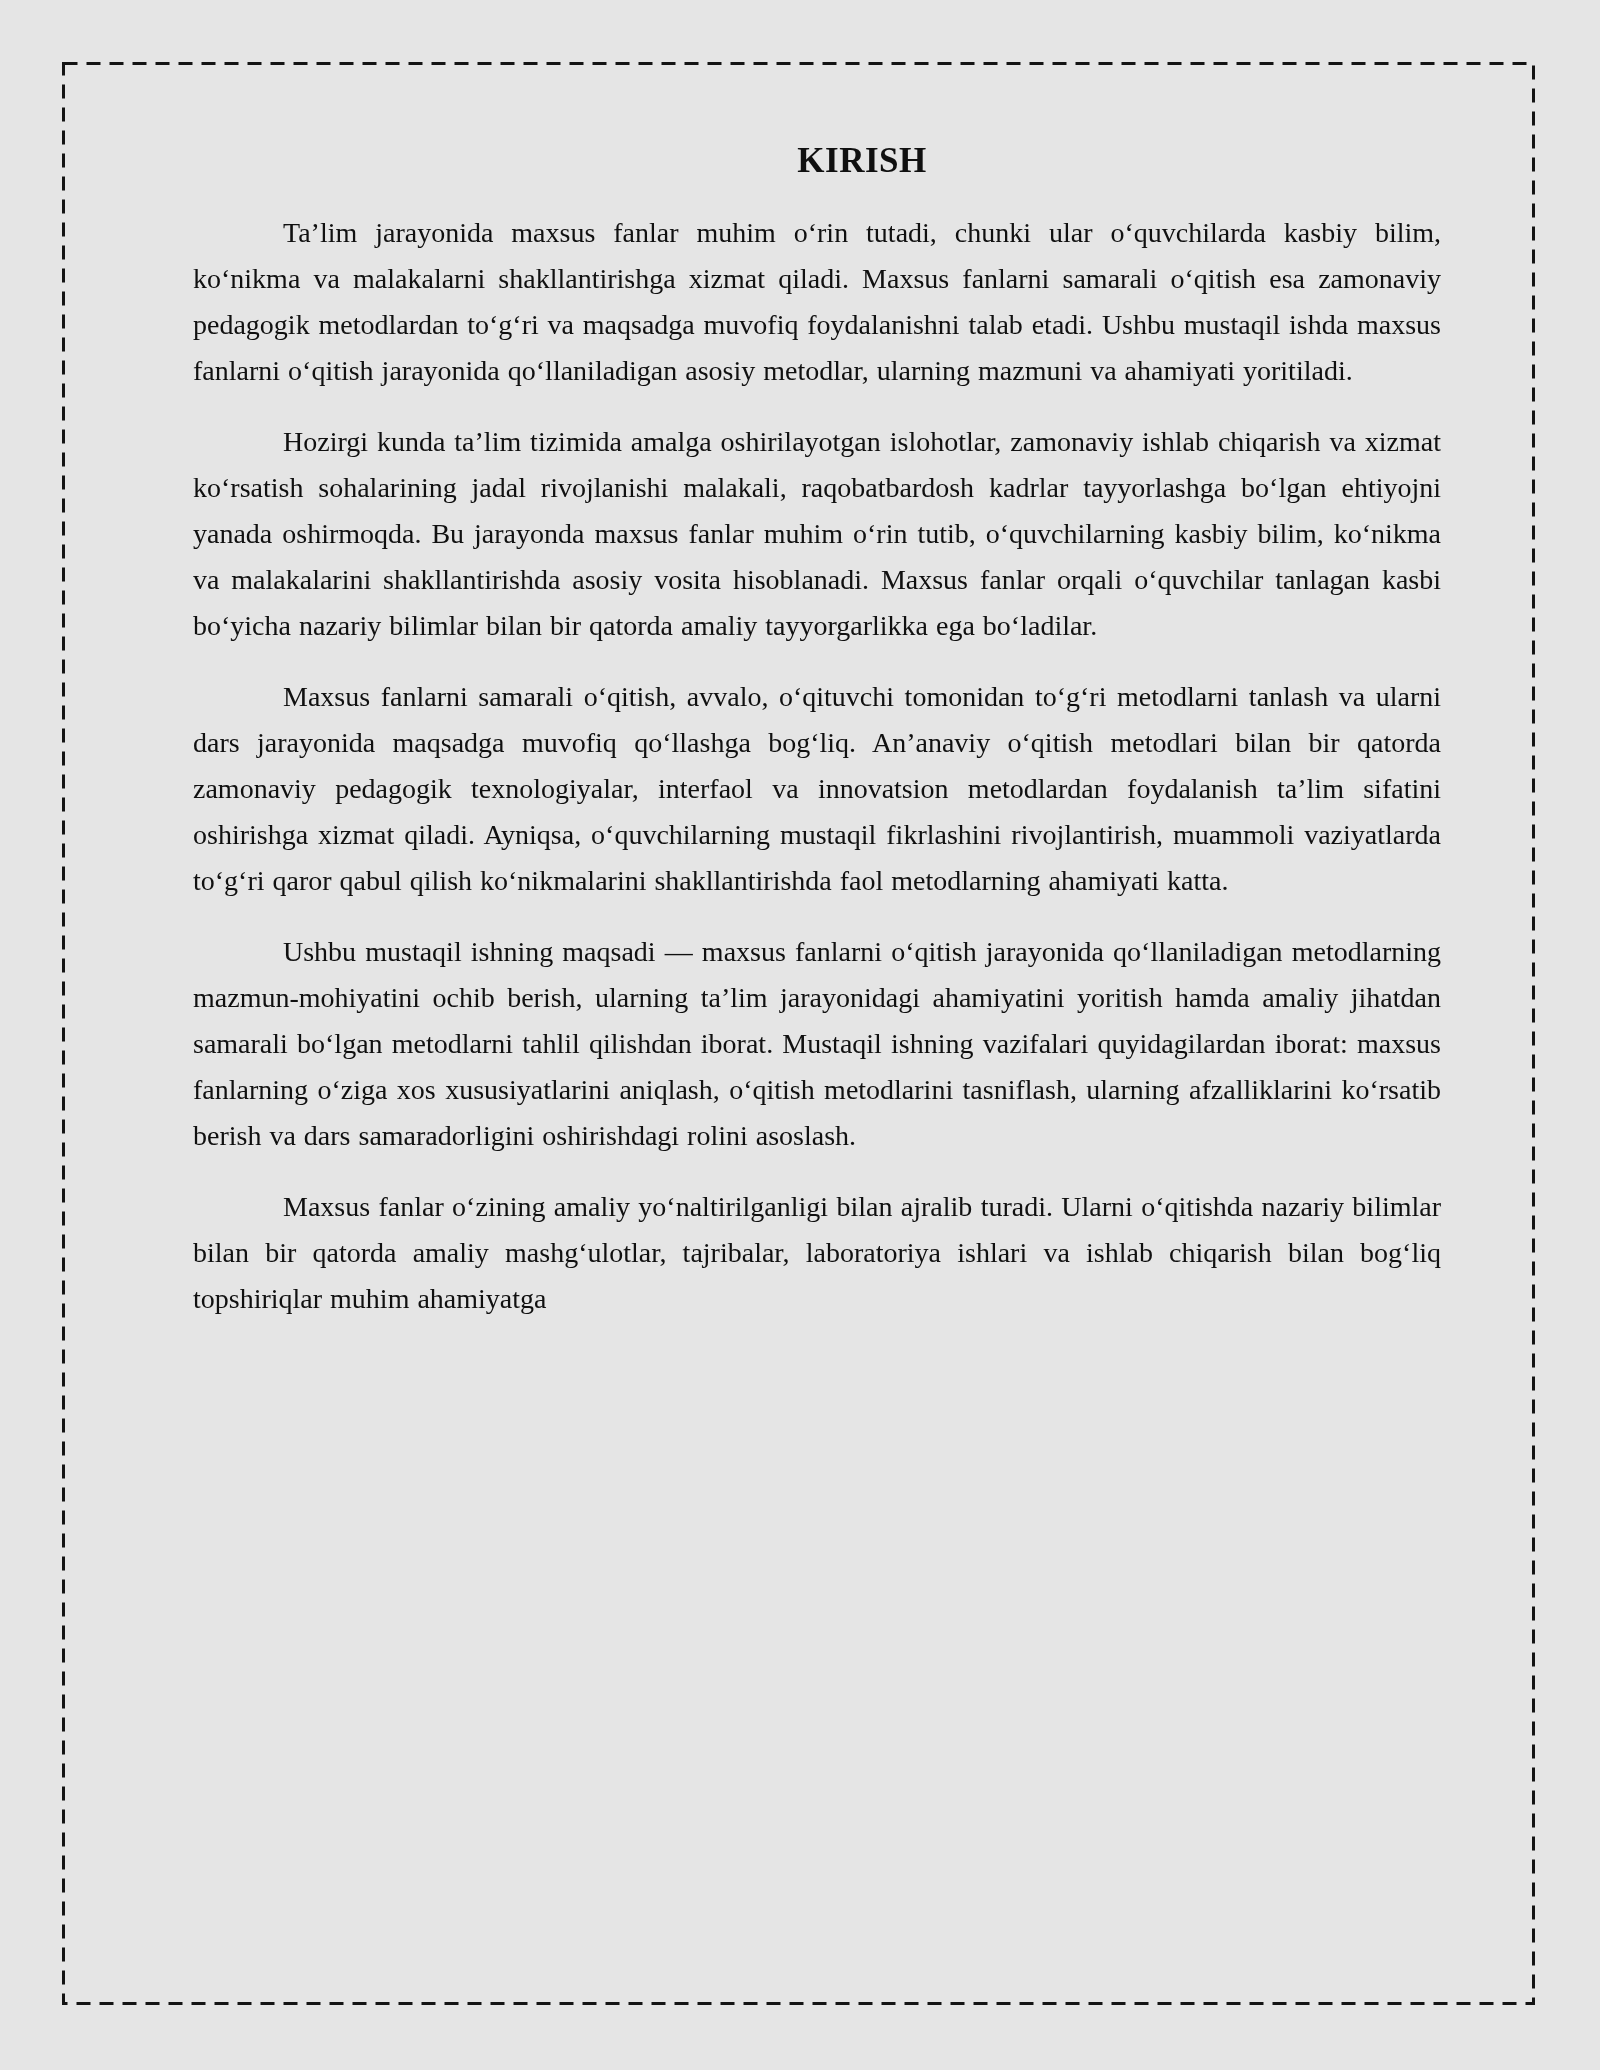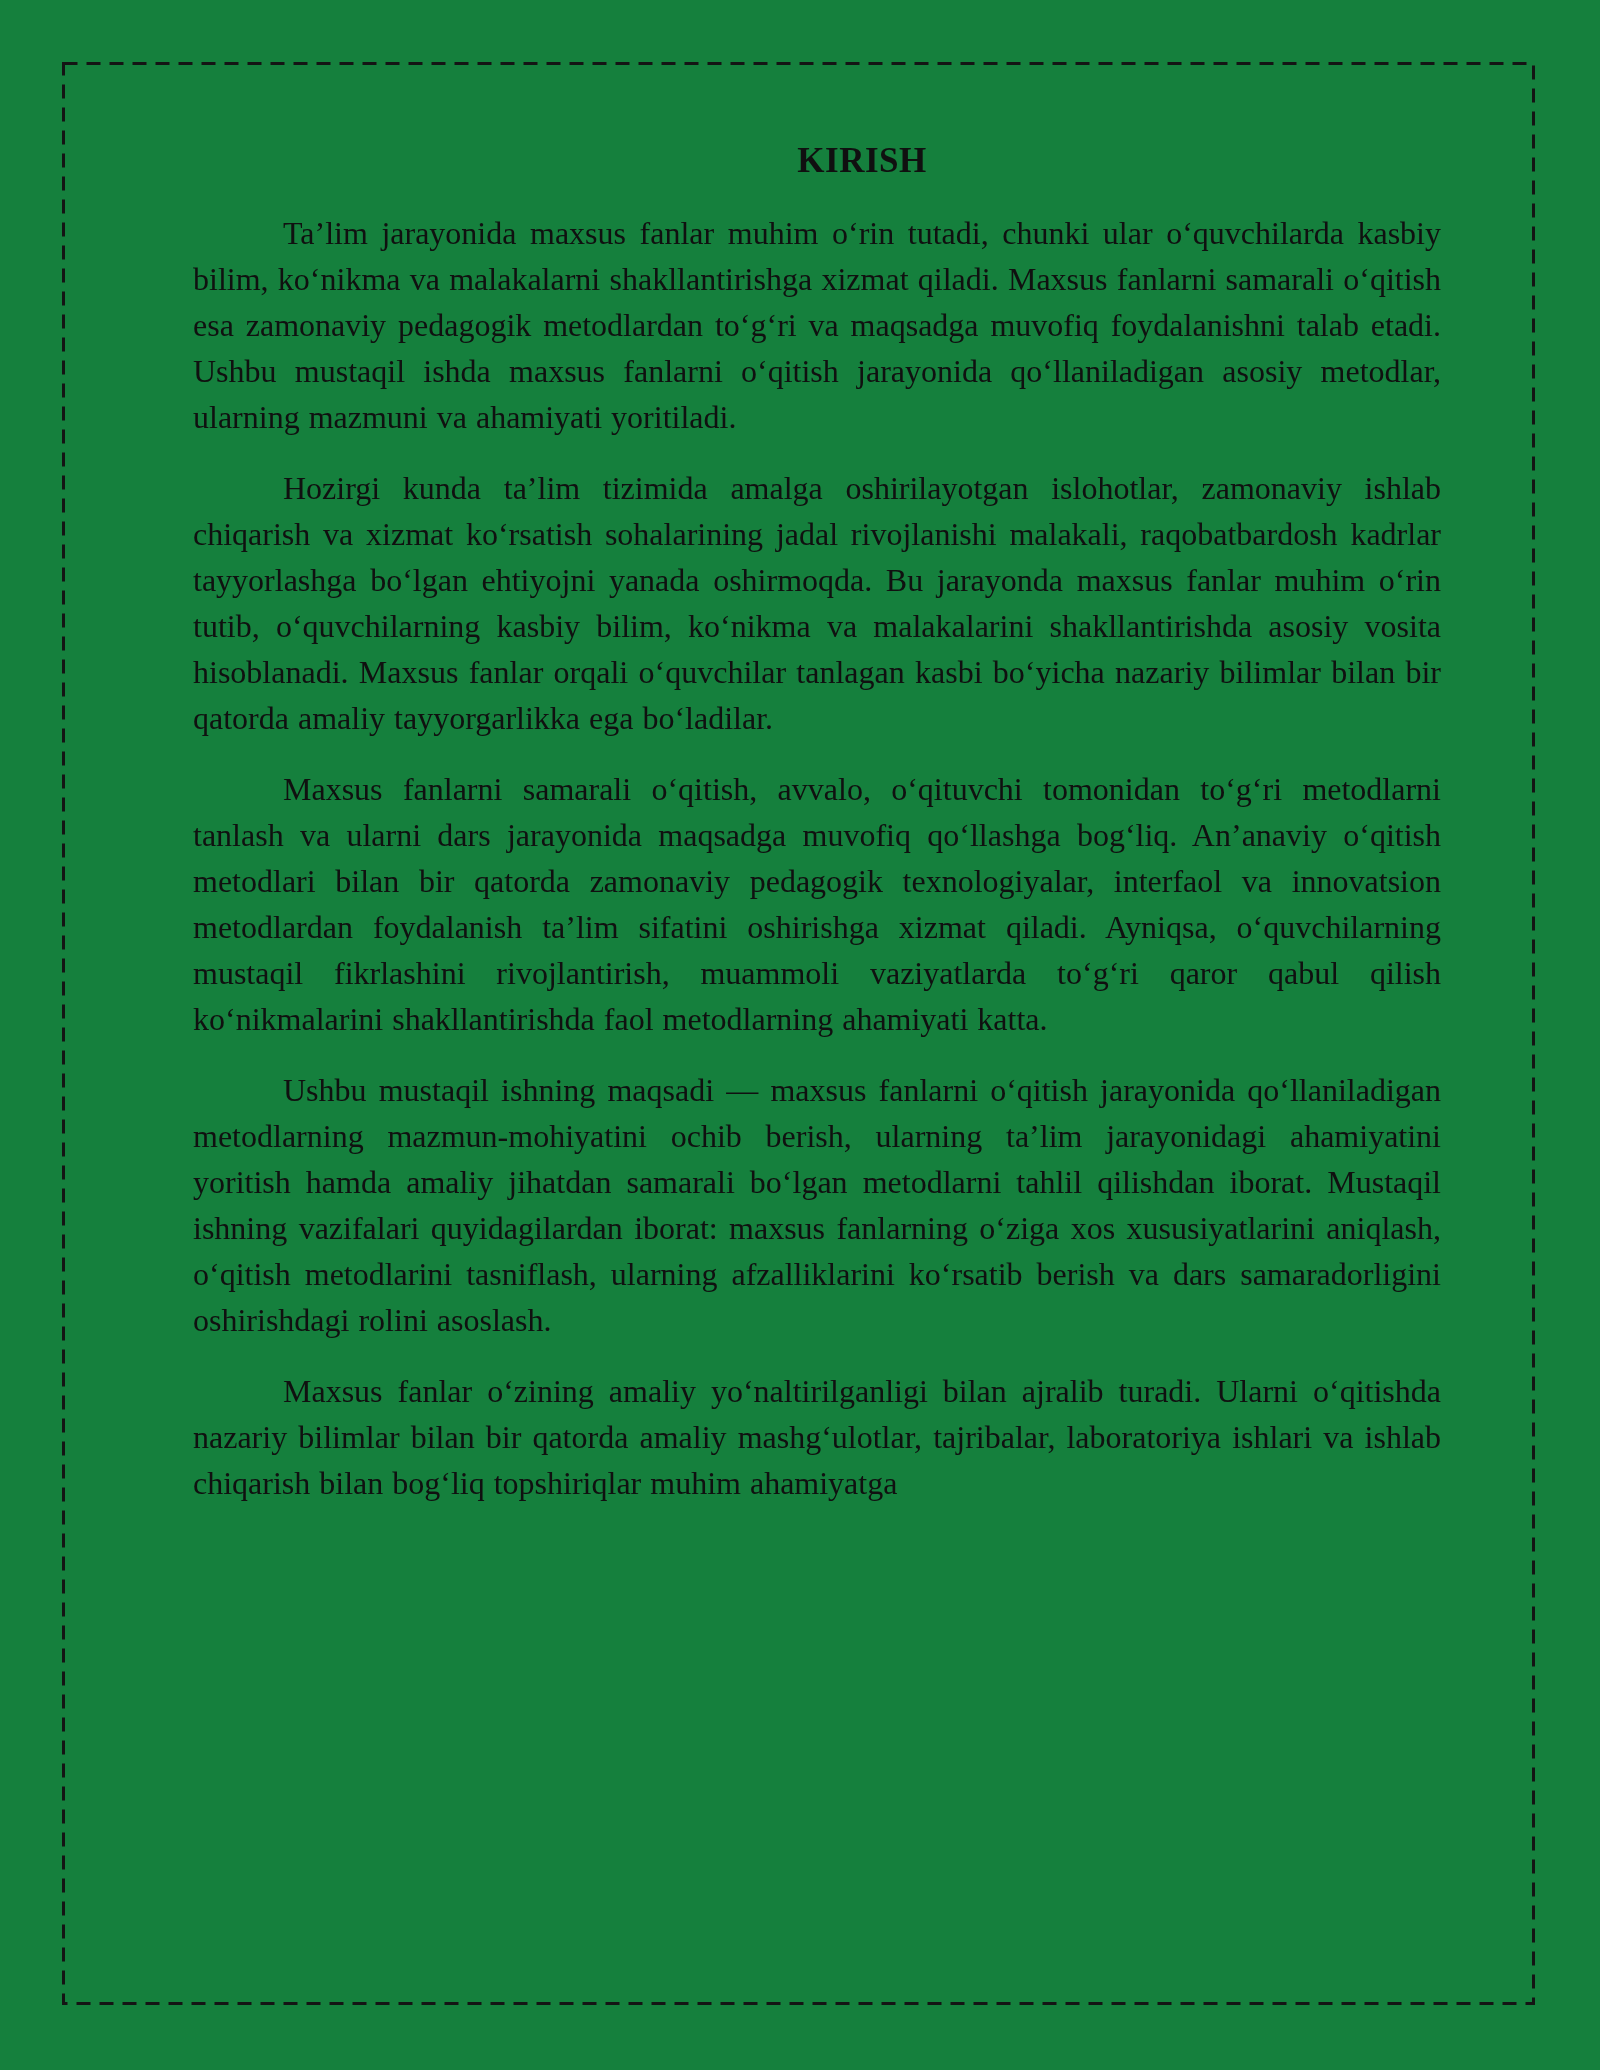--- a/index.html
+++ b/index.html
@@ -4,21 +4,21 @@
 <style>
   html, body {
     margin: 0;
     padding: 0;
     background: #ffffff;
   }
   .page {
     position: relative;
     width: 1600px;
     height: 2070px;
-    background: #15803d;
+    background: #e5e5e5;
     overflow: hidden;
     font-family: "Liberation Serif", "DejaVu Serif", serif;
     color: #101010;
   }
   .page-border-svg {
     position: absolute;
     left: 0;
     top: 0;
     pointer-events: none;
   }
@@ -32,21 +32,21 @@
     margin: 0 0 26px 0;
     padding-left: 90px;           
     font-size: 35px;
     line-height: 46px;
     font-weight: bold;
     text-align: center;
     letter-spacing: 0.5px;
   }
   .body-paragraph {
     margin: 0 0 25px 0;
-    font-size: 32px;
+    font-size: 28px;
     line-height: 46px;
     text-align: justify;
     text-indent: 90px;
     word-spacing: 1px;
   }
   .body-paragraph:last-child {
     margin-bottom: 12px;
   }
 </style>
 </head>

